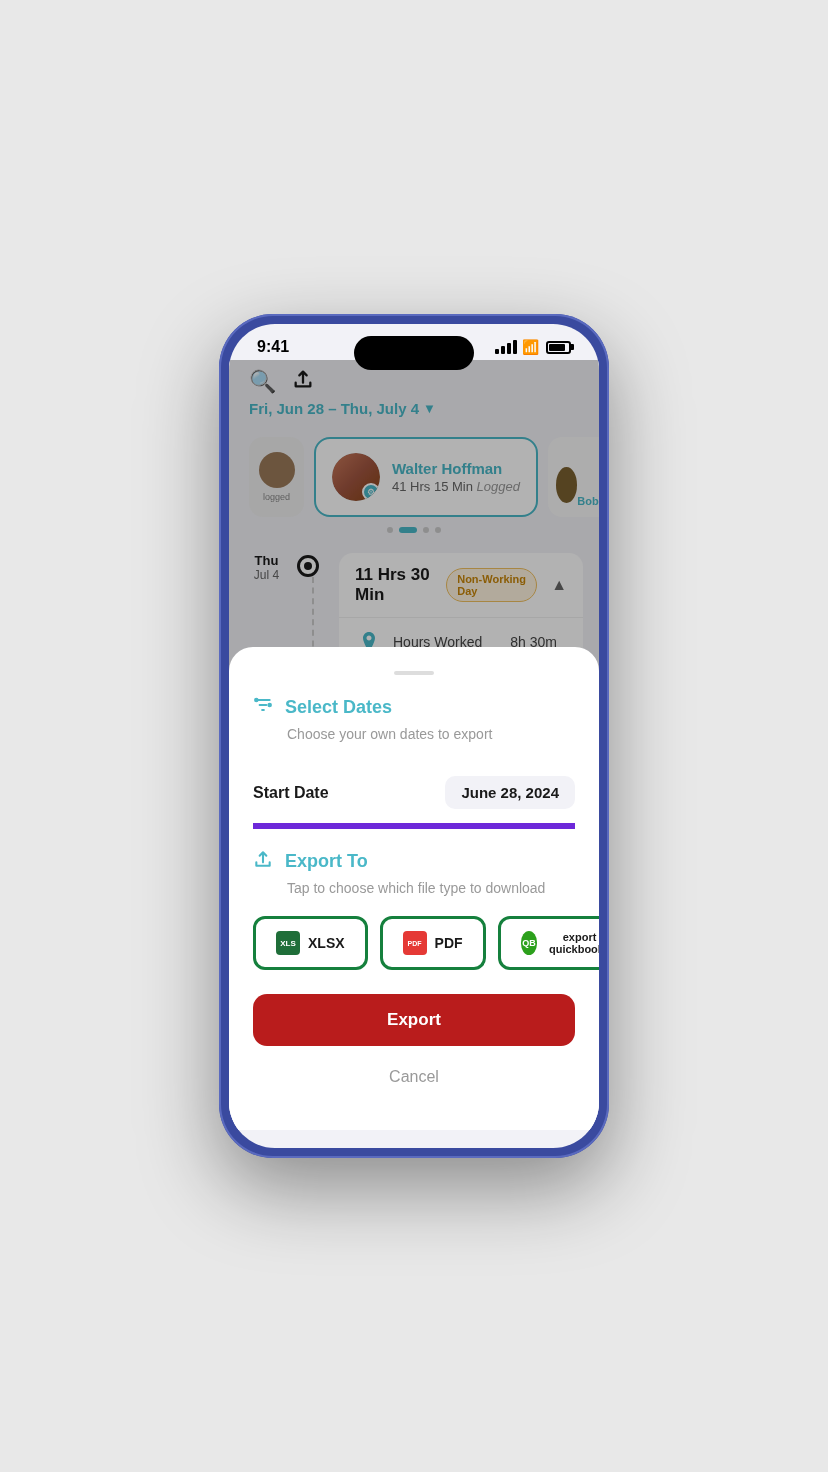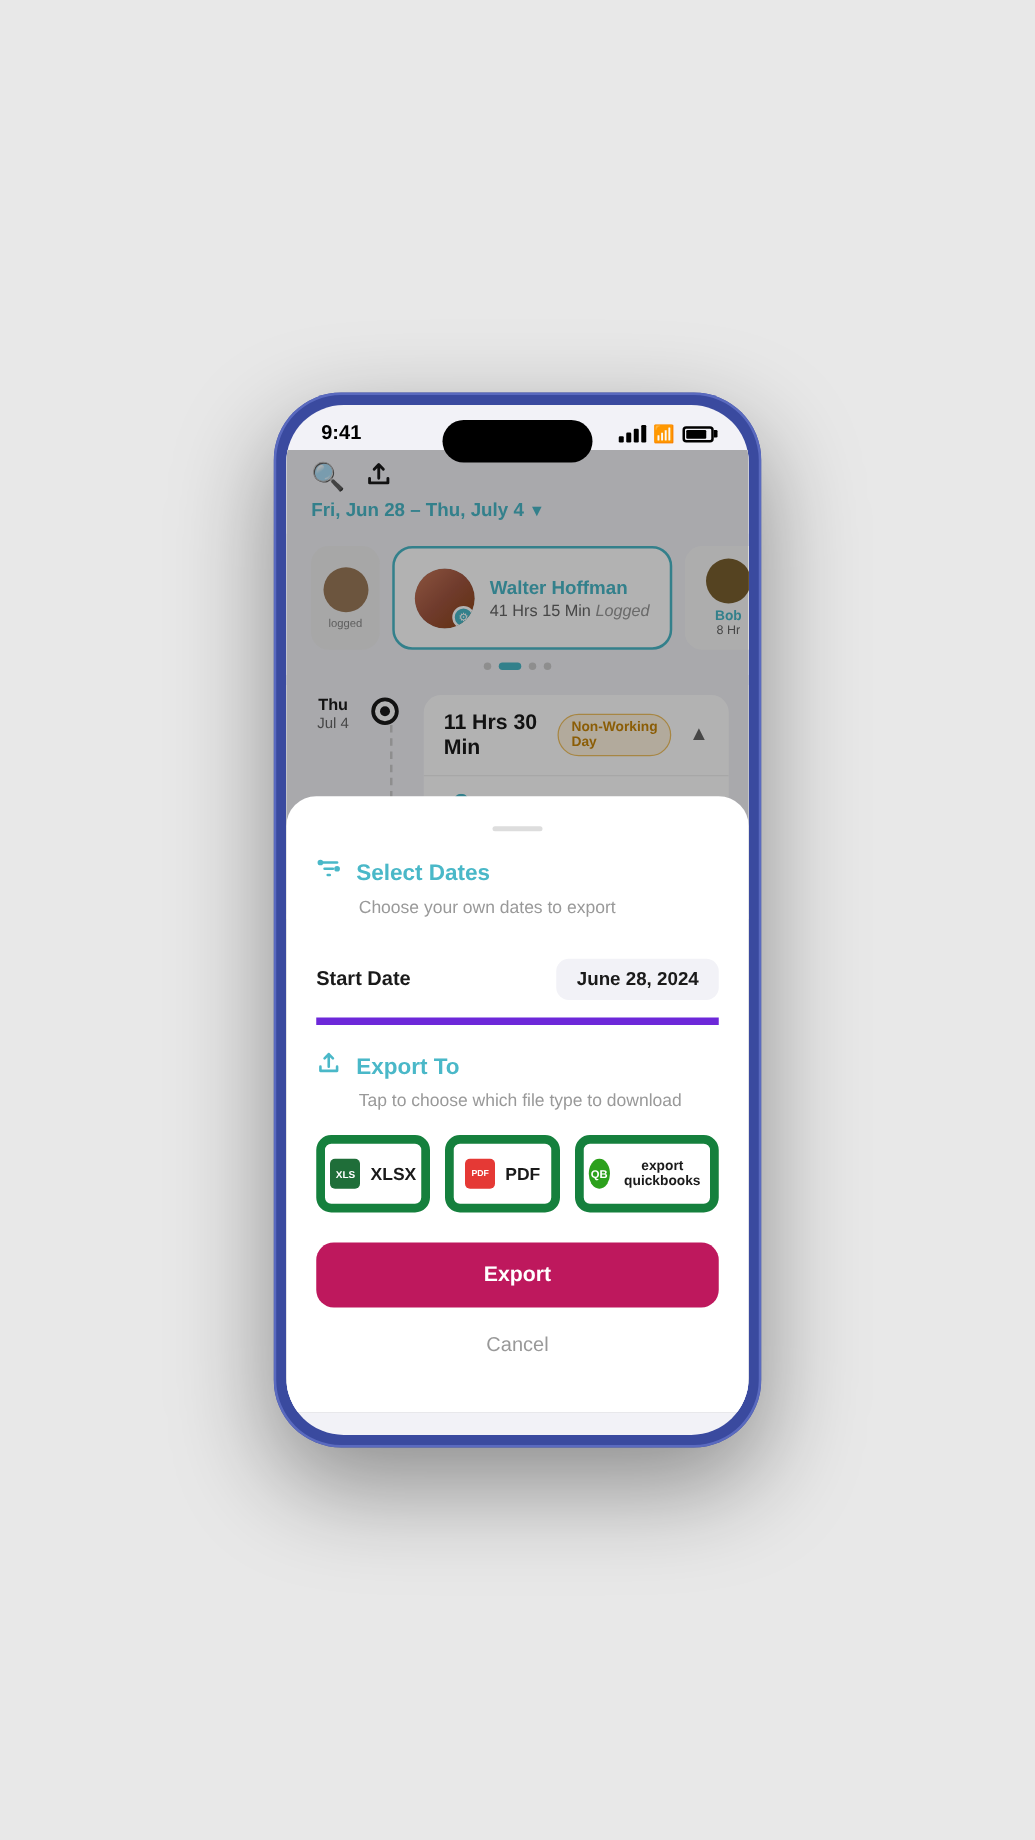--- a/index.html
+++ b/index.html
@@ -427,22 +427,22 @@
       display: flex;
       gap: 12px;
       margin-top: 14px;
     }
     .format-btn {
       flex: 1;
       display: flex;
       align-items: center;
       justify-content: center;
       gap: 8px;
-      padding: 12px 4px;
-      border: 7px solid #15803d;
+      padding: 12px 20px;
+      border: 3px solid #15803d;
       border-radius: 12px;
       font-size: 14px;
       font-weight: 600;
       color: #1a1a1a;
       background: #fff;
       cursor: pointer;
     }
     .xlsx-icon {
       width: 24px;
       height: 24px;
@@ -476,21 +476,21 @@
       align-items: center;
       justify-content: center;
       color: #fff;
       font-size: 9px;
       font-weight: 800;
     }
 
     .export-btn {
       width: 100%;
       padding: 16px;
-      background: #be185d;
+      background: #b91c1c;
       border: none;
       border-radius: 14px;
       color: #fff;
       font-size: 17px;
       font-weight: 700;
       cursor: pointer;
       margin-bottom: 14px;
       margin-top: 4px;
     }
     .cancel-btn {
@@ -537,22 +537,22 @@
       color: #888;
       text-align: center;
     }
 
     
     .right-partial {
       min-width: 70px;
       background: #f8f8f8;
       border-radius: 14px;
       display: flex;
-      flex-direction: column;
-      align-items: center;
+      flex-direction: row;
+      align-items: flex-end;
       justify-content: center;
       padding: 10px 8px;
     }
     .right-partial .r-name {
       font-size: 11px;
       font-weight: 700;
       color: #4ab8c8;
     }
     .right-partial .r-hours {
       font-size: 10px;

